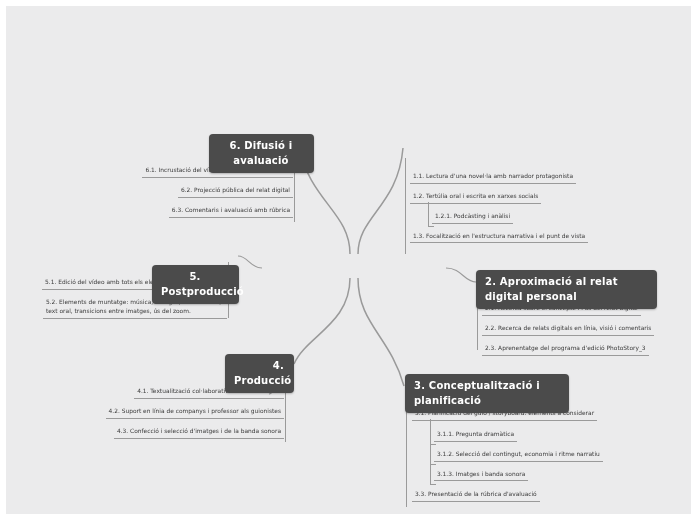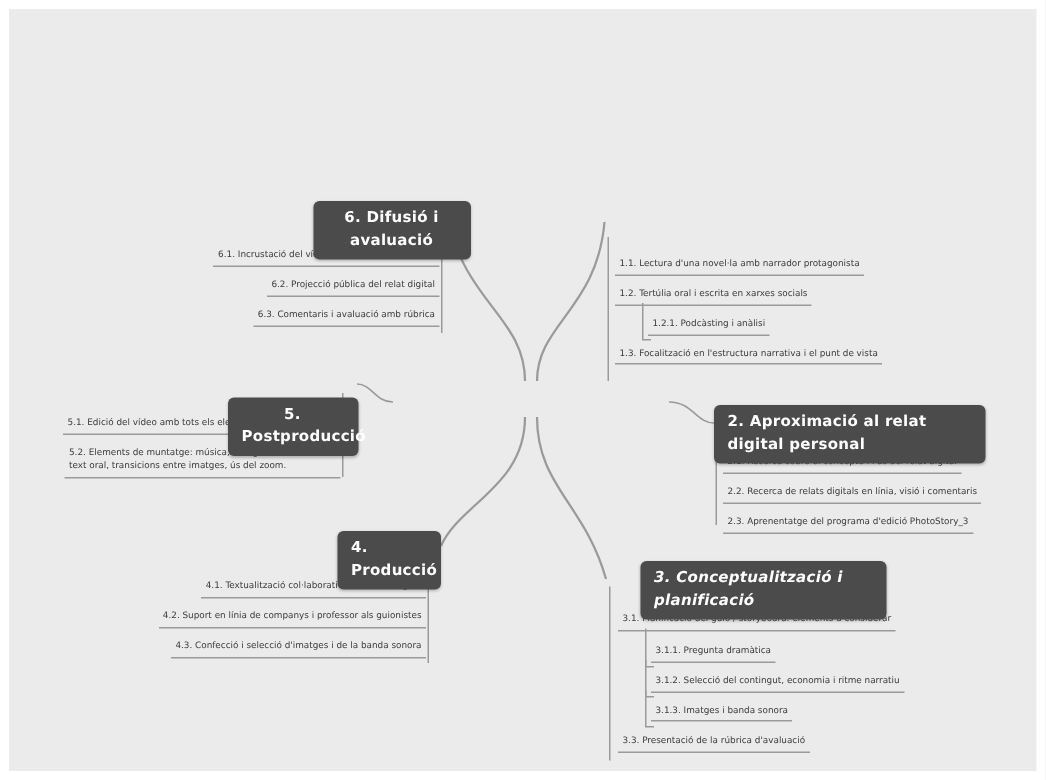--- a/index.html
+++ b/index.html
@@ -152,21 +152,21 @@
       <div class="leaf"><span class="txt">2.1. Recerca sobre el concepte i l'ús del relat digital</span></div>
     </div>
     <div class="row" style="margin-top:8px;">
       <div class="leaf"><span class="txt">2.2. Recerca de relats digitals en línia, visió i comentaris</span></div>
     </div>
     <div class="row" style="margin-top:8px;">
       <div class="leaf"><span class="txt">2.3. Aprenentatge del programa d'edició PhotoStory_3</span></div>
     </div>
   </div>
 
-  <div class="chip" style="left:421px; top:368px; width:145px;font-style:italic;">3. Conceptualització i planificació</div>
+  <div class="chip" style="left:399px; top:368px; width:145px;">3. Conceptualització i planificació</div>
   <div class="spine" style="left:400px; top:385px; height:116px;"></div>
   <div class="branch right" style="left:406px; top:403px; width:290px;">
     <div class="row">
       <div class="leaf"><span class="txt">3.1. Planificació del guió / storyboard: elements a considerar</span></div>
     </div>
     <div class="row" style="margin-top:9px; padding-left:22px; position:relative;">
       <div class="spine" style="left:18px; top:-11px; height:25px;"></div>
       <div class="stub" style="left:18px; top:14px; width:6px;"></div>
       <div class="leaf"><span class="txt">3.1.1. Pregunta dramàtica</span></div>
     </div>
@@ -178,21 +178,21 @@
     <div class="row" style="margin-top:8px; padding-left:22px; position:relative;">
       <div class="spine" style="left:18px; top:-10px; height:24px;"></div>
       <div class="stub" style="left:18px; top:14px; width:6px;"></div>
       <div class="leaf"><span class="txt">3.1.3. Imatges i banda sonora</span></div>
     </div>
     <div class="row" style="margin-top:9px;">
       <div class="leaf"><span class="txt">3.3. Presentació de la rúbrica d'avaluació</span></div>
     </div>
   </div>
 
-  <div class="chip" style="left:219px; top:348px; width:50px; text-align:left;">4. Producció</div>
+  <div class="chip" style="left:219px; top:348px; width:50px; text-align:right;">4. Producció</div>
   <div class="spine" style="left:279px; top:364px; height:72px;"></div>
   <div class="branch left" style="left:10px; top:381px; width:268px;">
     <div class="row">
       <div class="leaf"><span class="txt">4.1. Textualització col·laborativa en línia del guió</span></div>
     </div>
     <div class="row" style="margin-top:8px;">
       <div class="leaf"><span class="txt">4.2. Suport en línia de companys i professor als guionistes</span></div>
     </div>
     <div class="row" style="margin-top:8px;">
       <div class="leaf"><span class="txt">4.3. Confecció i selecció d'imatges i de la banda sonora</span></div>

